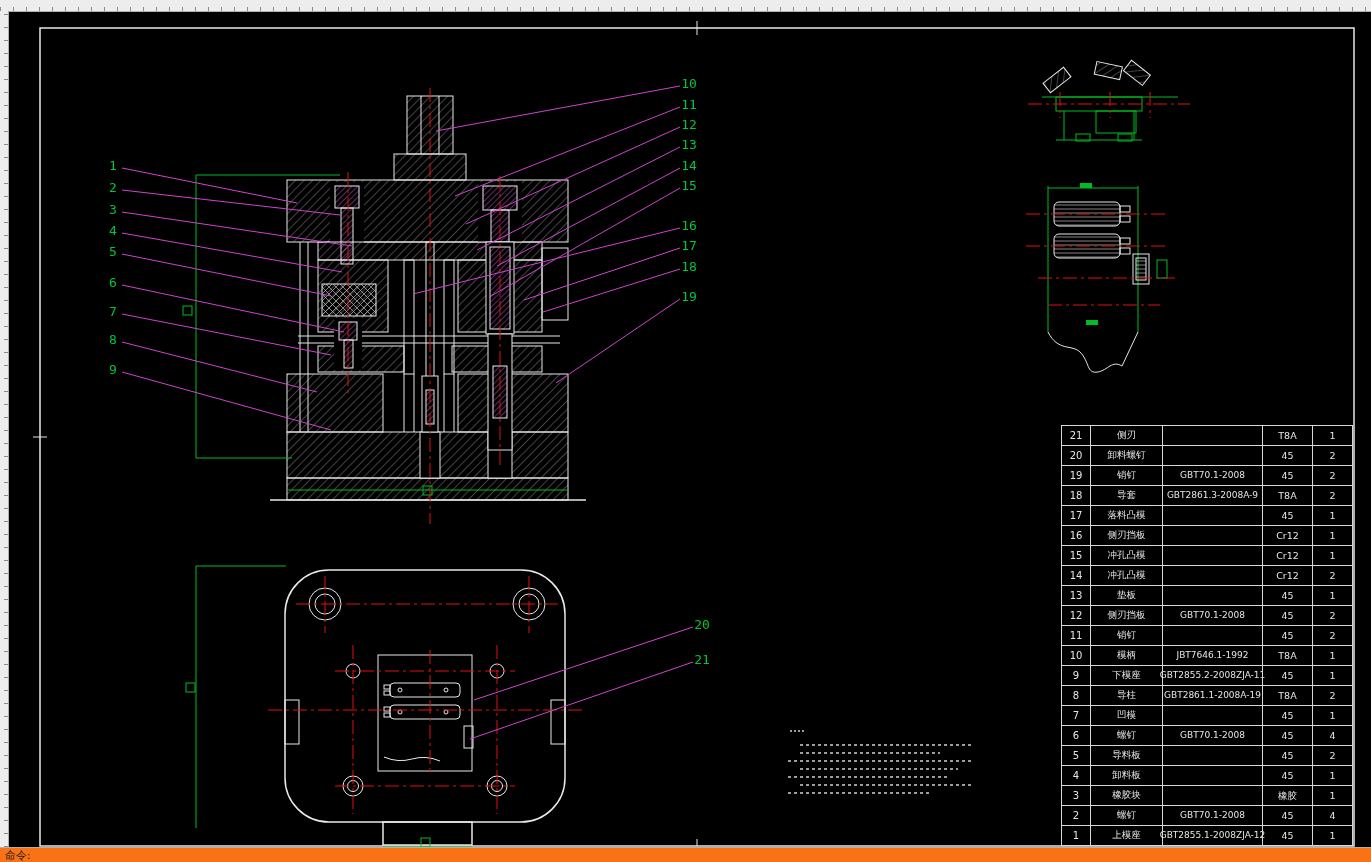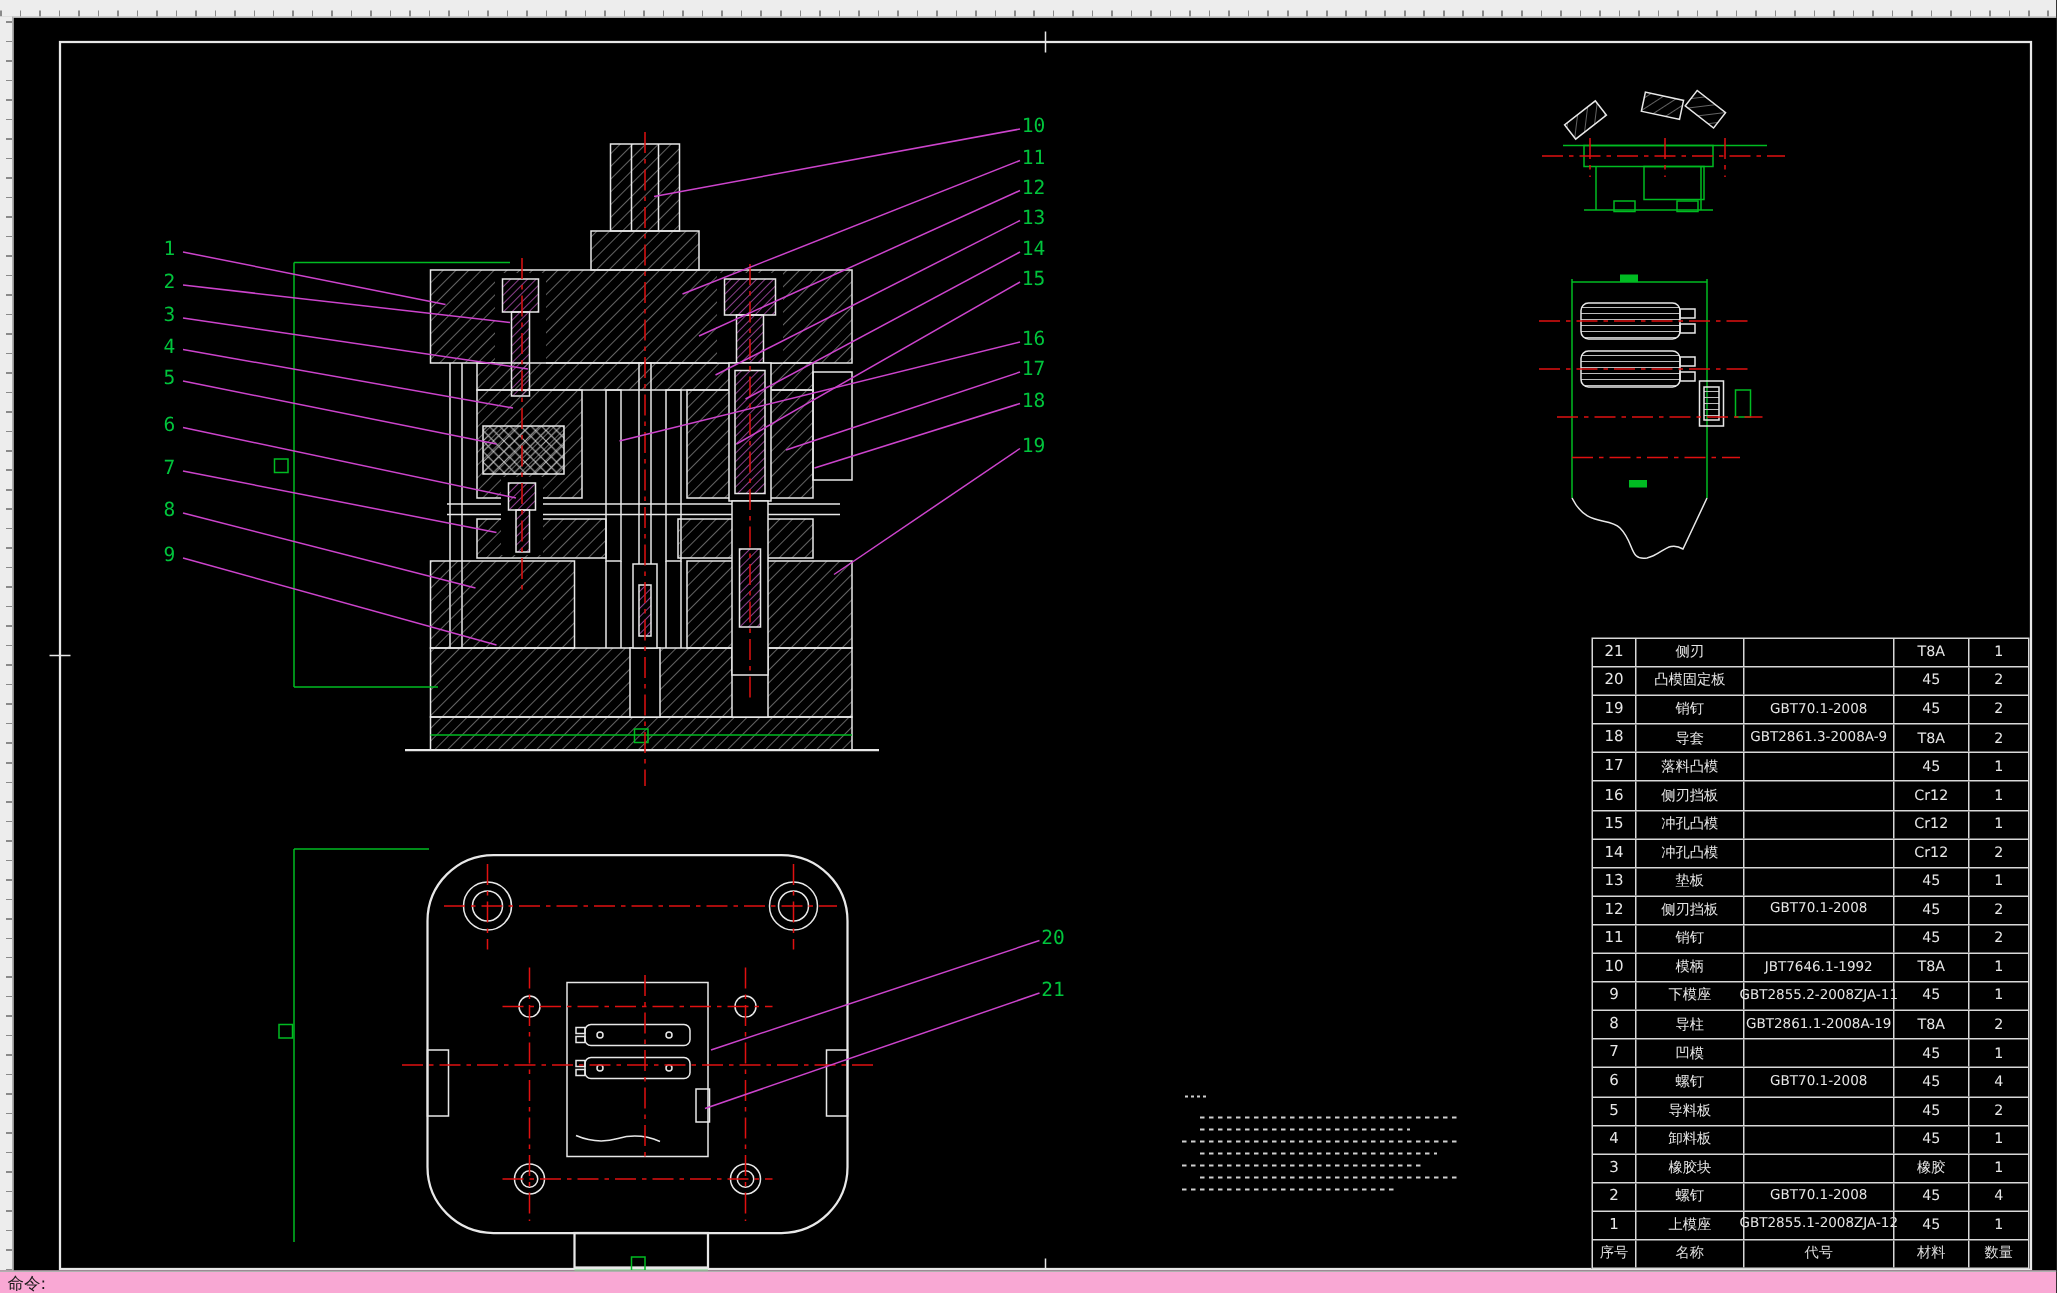--- a/index.html
+++ b/index.html
@@ -11,21 +11,21 @@
     overflow:hidden;font-family:"DejaVu Sans",sans-serif;}
   
   .ruler-top{position:absolute;left:0;top:0;right:0;height:11px;background:#ededed;
     border-bottom:1px solid #b0b0b0;z-index:6;
     background-image:repeating-linear-gradient(90deg,#8a8a8a 0 1px,transparent 1px 13px);
     background-size:100% 4px;background-position:0 100%;background-repeat:no-repeat;}
   .ruler-left{position:absolute;left:0;top:11px;bottom:15px;width:8px;background:#ededed;
     border-right:1px solid #b0b0b0;z-index:6;
     background-image:repeating-linear-gradient(0deg,#8a8a8a 0 1px,transparent 1px 13px);
     background-size:4px 100%;background-position:100% 0;background-repeat:no-repeat;}
-  .statusbar{position:absolute;left:0;right:0;bottom:0;height:15px;background:#f9a8d4;
+  .statusbar{position:absolute;left:0;right:0;bottom:0;height:15px;background:#f97316;
     border-top:1px solid #b0b0b0;z-index:6;display:flex;align-items:center;
     font-size:11px;color:#1a1a1a;padding-left:5px;box-sizing:border-box;}
   
   #drawing{position:absolute;left:0;top:0;width:1371px;height:862px;z-index:1;}
   #drawing .w{stroke:var(--line);stroke-width:1;fill:none}
   #drawing .w15{stroke:var(--line);stroke-width:1.5;fill:none}
   #drawing .hf{fill:url(#h45);stroke:var(--line);stroke-width:1}
   #drawing .mf{fill:url(#hM);stroke:var(--line);stroke-width:1}
   #drawing .xf{fill:url(#hX);stroke:var(--line);stroke-width:1}
   #drawing .hh{fill:url(#hH);stroke:var(--line);stroke-width:1}
@@ -314,21 +314,21 @@
   <div class="bom">
       <div class="bom-row">
         <div class="bom-cell c0">21</div>
         <div class="bom-cell c1">侧刃</div>
         <div class="bom-cell c2"></div>
         <div class="bom-cell c3">T8A</div>
         <div class="bom-cell c4">1</div>
       </div>
       <div class="bom-row">
         <div class="bom-cell c0">20</div>
-        <div class="bom-cell c1">凸模固定板</div>
+        <div class="bom-cell c1">卸料螺钉</div>
         <div class="bom-cell c2"></div>
         <div class="bom-cell c3">45</div>
         <div class="bom-cell c4">2</div>
       </div>
       <div class="bom-row">
         <div class="bom-cell c0">19</div>
         <div class="bom-cell c1">销钉</div>
         <div class="bom-cell c2">GBT70.1-2008</div>
         <div class="bom-cell c3">45</div>
         <div class="bom-cell c4">2</div>
@@ -452,26 +452,19 @@
         <div class="bom-cell c3">45</div>
         <div class="bom-cell c4">4</div>
       </div>
       <div class="bom-row">
         <div class="bom-cell c0">1</div>
         <div class="bom-cell c1">上模座</div>
         <div class="bom-cell c2">GBT2855.1-2008ZJA-12</div>
         <div class="bom-cell c3">45</div>
         <div class="bom-cell c4">1</div>
       </div>
-      <div class="bom-row bom-header">
-        <div class="bom-cell c0">序号</div>
-        <div class="bom-cell c1">名称</div>
-        <div class="bom-cell c2">代号</div>
-        <div class="bom-cell c3">材料</div>
-        <div class="bom-cell c4">数量</div>
-      </div>
     </div>
 
   <div class="statusbar">
     <span>命令:</span>
   </div>
 
 </div>
 
 </body></html>

